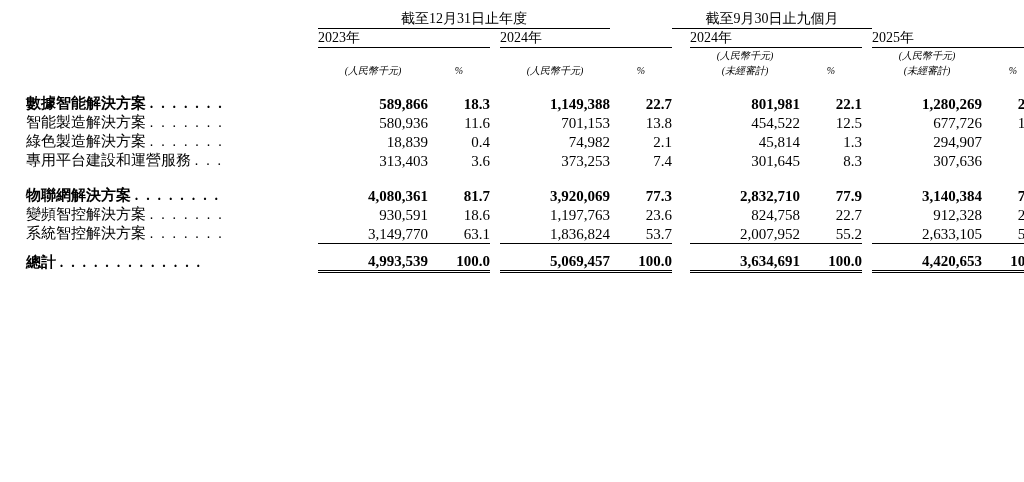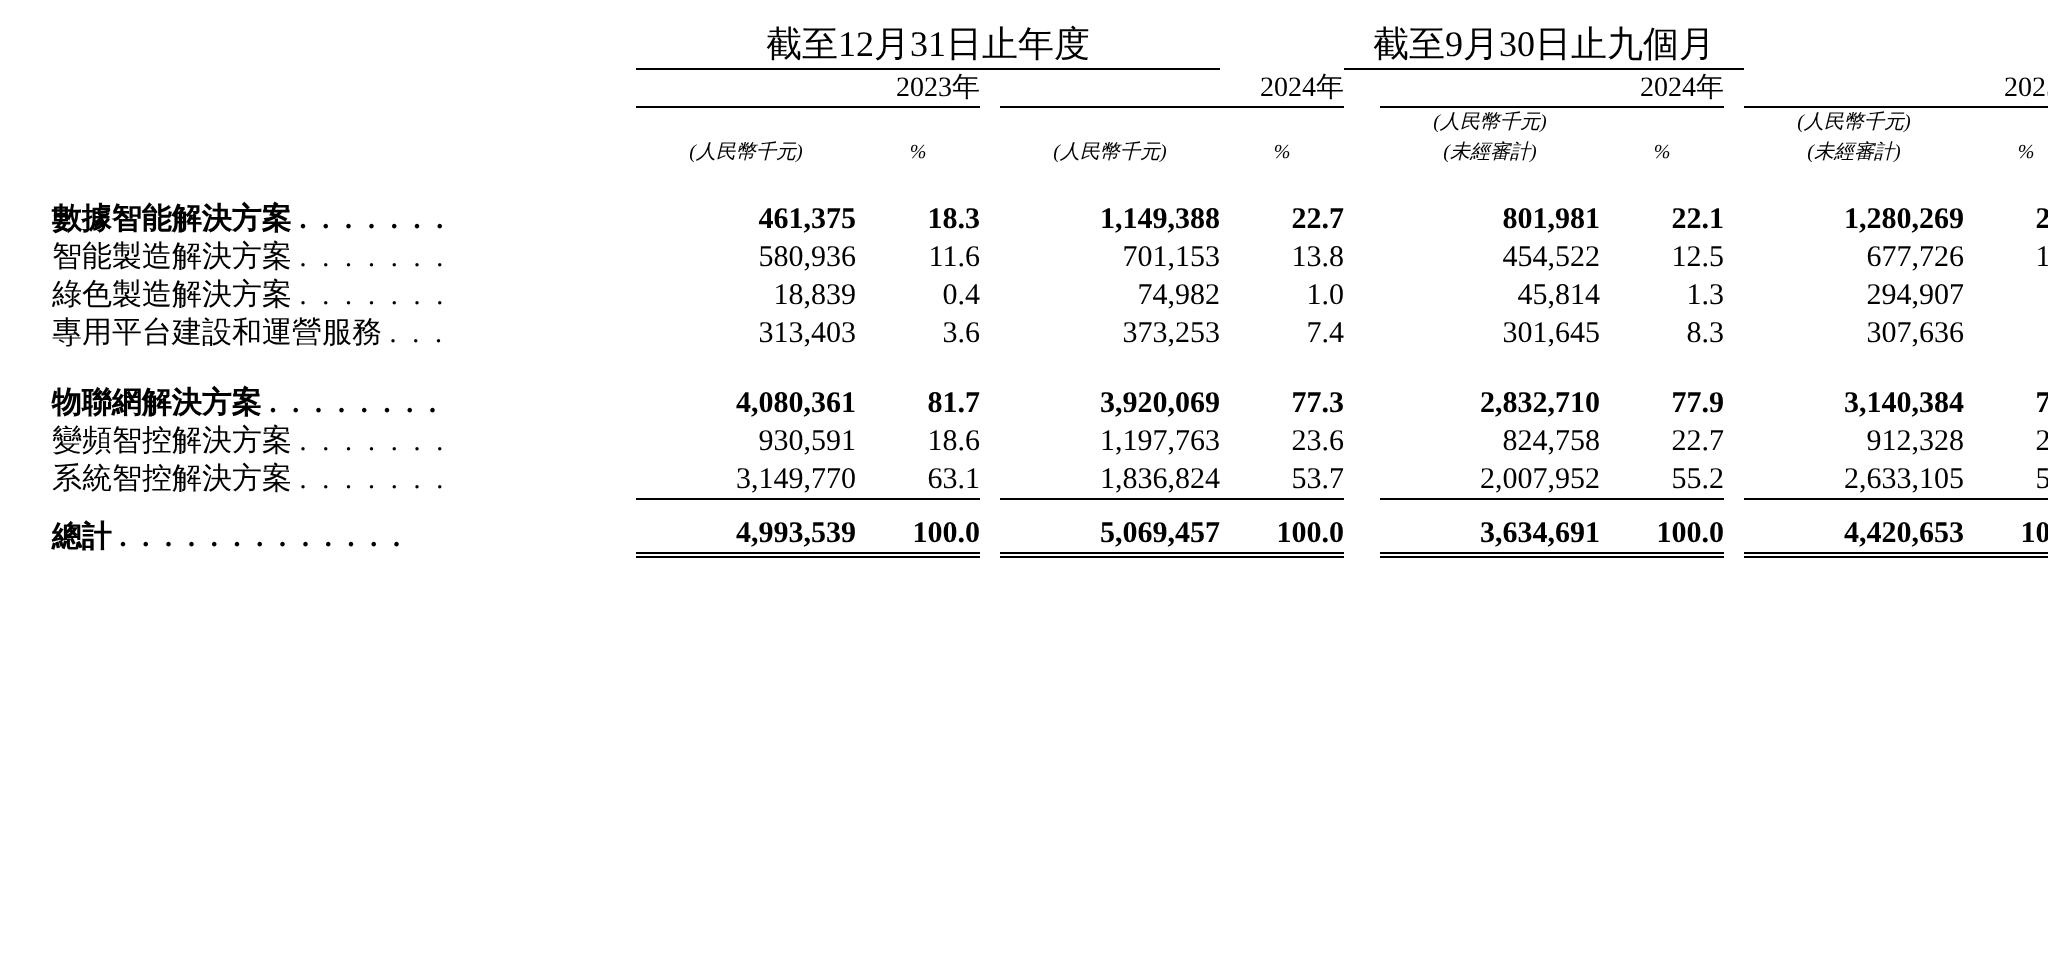--- a/index.html
+++ b/index.html
@@ -36,26 +36,26 @@
   
   col.c-label  { width: 282px; }
   col.c-gap    { width: 10px; }
   col.c-amt    { width: 110px; }
   col.c-pct    { width: 62px; }
   col.c-gapbig { width: 18px; }
 
   .grp-head {
     text-align: center;
     font-weight: bold;
-    font-size: 18px;
+    font-size: 14px;
     padding-bottom: 3px;
     border-bottom: 1.3px solid #000;
   }
   .grp-sub {
-    text-align: right;
+    text-align: left;
     font-weight: bold;
     font-size: 14px;
     padding-top: 4px;
     padding-bottom: 3px;
     border-bottom: 1.1px solid #000;
   }
   .unit {
     text-align: center;
     font-size: 10px;
     font-style: italic;
@@ -172,21 +172,21 @@
       <tr class="spacer">
           <td colspan="13"></td>
         </tr>
 
       <tr>
         <td class="rowlabel bold">
           <span>數據智能解決方案</span>
           <span class="leader">. . . . . . .</span>
         </td>
           <td></td>
-        <td class="num bold">461,375</td>
+        <td class="num bold">589,866</td>
         <td class="num bold">18.3</td>
         <td></td>
         <td class="num bold">1,149,388</td>
         <td class="num bold">22.7</td>
         <td></td>
         <td class="num bold">801,981</td>
         <td class="num bold">22.1</td>
         <td></td>
         <td class="num bold">1,280,269</td>
         <td class="num bold">29.0</td>
@@ -214,21 +214,21 @@
       <tr>
         <td class="rowlabel">
           <span>綠色製造解決方案</span>
           <span class="leader">. . . . . . .</span>
         </td>
           <td></td>
         <td class="num">18,839</td>
         <td class="num">0.4</td>
         <td></td>
         <td class="num">74,982</td>
-        <td class="num">1.0</td>
+        <td class="num">2.1</td>
         <td></td>
         <td class="num">45,814</td>
         <td class="num">1.3</td>
         <td></td>
         <td class="num">294,907</td>
         <td class="num">6.7</td>
       </tr>
 
       <tr>
         <td class="rowlabel">

